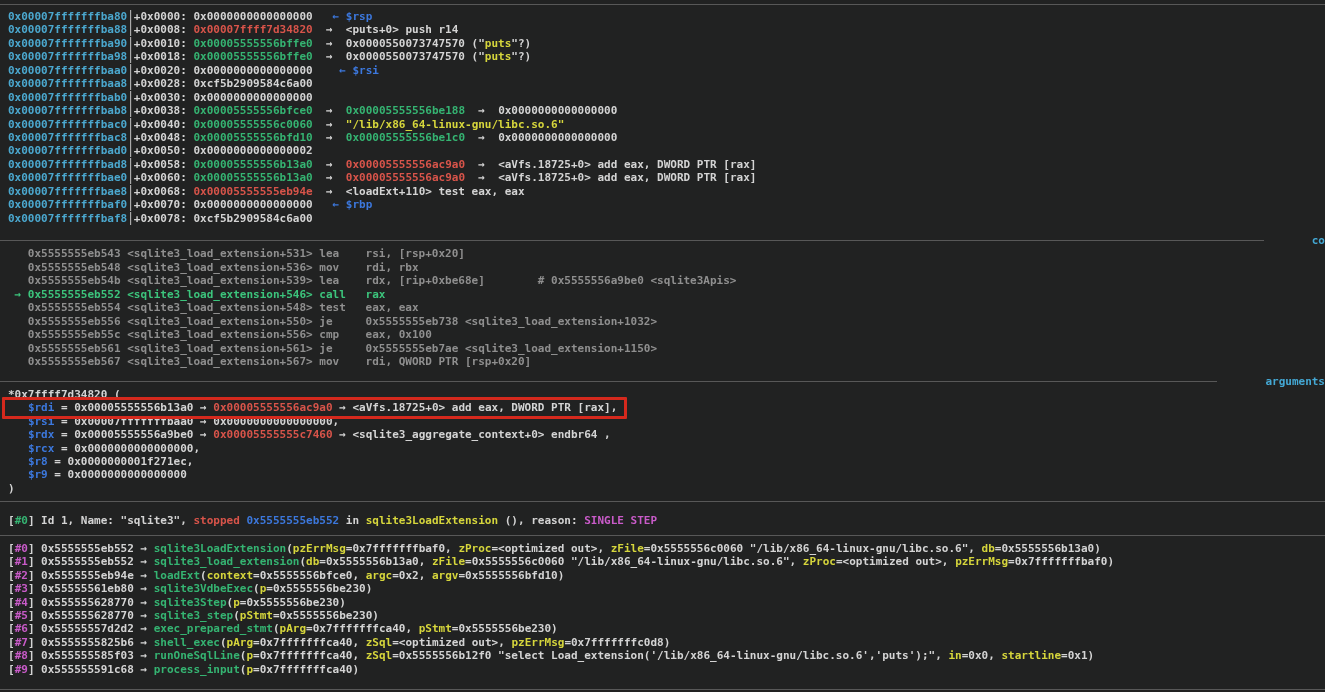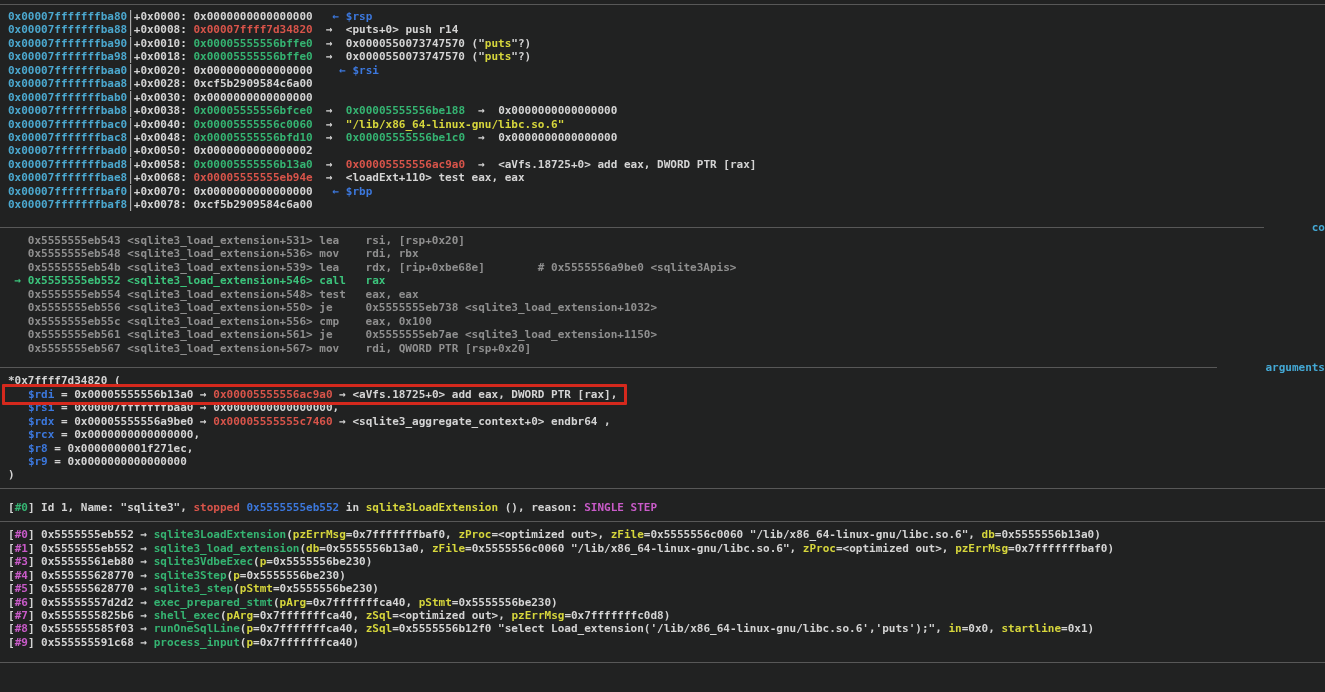--- a/index.html
+++ b/index.html
@@ -65,20 +65,21 @@
       <div class="line"><span class="c-cy">0x00007fffffffba90</span><span class="c-wh">│+0x0010: </span><span class="c-gr">0x00005555556bffe0</span><span class="c-wh">  →  0x0000550073747570 ("</span><span class="c-yl">puts</span><span class="c-wh">"?)</span></div>
       <div class="line"><span class="c-cy">0x00007fffffffba98</span><span class="c-wh">│+0x0018: </span><span class="c-gr">0x00005555556bffe0</span><span class="c-wh">  →  0x0000550073747570 ("</span><span class="c-yl">puts</span><span class="c-wh">"?)</span></div>
       <div class="line"><span class="c-cy">0x00007fffffffbaa0</span><span class="c-wh">│+0x0020: 0x0000000000000000    </span><span class="c-bl">← $rsi</span></div>
       <div class="line"><span class="c-cy">0x00007fffffffbaa8</span><span class="c-wh">│+0x0028: 0xcf5b2909584c6a00</span></div>
       <div class="line"><span class="c-cy">0x00007fffffffbab0</span><span class="c-wh">│+0x0030: 0x0000000000000000</span></div>
       <div class="line"><span class="c-cy">0x00007fffffffbab8</span><span class="c-wh">│+0x0038: </span><span class="c-gr">0x00005555556bfce0</span><span class="c-wh">  →  </span><span class="c-gr">0x00005555556be188</span><span class="c-wh">  →  0x0000000000000000</span></div>
       <div class="line"><span class="c-cy">0x00007fffffffbac0</span><span class="c-wh">│+0x0040: </span><span class="c-gr">0x00005555556c0060</span><span class="c-wh">  →  </span><span class="c-yl">"/lib/x86_64-linux-gnu/libc.so.6"</span></div>
       <div class="line"><span class="c-cy">0x00007fffffffbac8</span><span class="c-wh">│+0x0048: </span><span class="c-gr">0x00005555556bfd10</span><span class="c-wh">  →  </span><span class="c-gr">0x00005555556be1c0</span><span class="c-wh">  →  0x0000000000000000</span></div>
       <div class="line"><span class="c-cy">0x00007fffffffbad0</span><span class="c-wh">│+0x0050: 0x0000000000000002</span></div>
       <div class="line"><span class="c-cy">0x00007fffffffbad8</span><span class="c-wh">│+0x0058: </span><span class="c-gr">0x00005555556b13a0</span><span class="c-wh">  →  </span><span class="c-rd">0x00005555556ac9a0</span><span class="c-wh">  →  &lt;aVfs.18725+0&gt; add eax, DWORD PTR [rax]</span></div>
+      <div class="line"><span class="c-cy">0x00007fffffffbae0</span><span class="c-wh">│+0x0060: </span><span class="c-gr">0x00005555556b13a0</span><span class="c-wh">  →  </span><span class="c-rd">0x00005555556ac9a0</span><span class="c-wh">  →  &lt;aVfs.18725+0&gt; add eax, DWORD PTR [rax]</span></div>
       <div class="line"><span class="c-cy">0x00007fffffffbae8</span><span class="c-wh">│+0x0068: </span><span class="c-rd">0x00005555555eb94e</span><span class="c-wh">  →  &lt;loadExt+110&gt; test eax, eax</span></div>
       <div class="line"><span class="c-cy">0x00007fffffffbaf0</span><span class="c-wh">│+0x0070: 0x0000000000000000   </span><span class="c-bl">← $rbp</span></div>
       <div class="line"><span class="c-cy">0x00007fffffffbaf8</span><span class="c-wh">│+0x0078: 0xcf5b2909584c6a00</span></div>
     </div>
     <div class="section sec-divco divider">
       <span class="divline"></span>
       <span class="divlabel">co</span>
     </div>
     <div class="section sec-code">
       <div class="line"><span class="c-gy">   0x5555555eb543 &lt;sqlite3_load_extension+531&gt; lea    rsi, [rsp+0x20]</span></div>
@@ -106,20 +107,21 @@
       <div class="line"><span class="c-wh">)</span></div>
     </div>
     <div class="section sec-divthreads divider plain"></div>
     <div class="section sec-threads">
       <div class="line"><span class="c-wh">[</span><span class="c-gr">#0</span><span class="c-wh">] Id 1, Name: "sqlite3", </span><span class="c-rd">stopped</span><span class="c-wh"> </span><span class="c-bl">0x5555555eb552</span><span class="c-wh"> in </span><span class="c-yl">sqlite3LoadExtension</span><span class="c-wh"> (), reason: </span><span class="c-mg">SINGLE STEP</span></div>
     </div>
     <div class="section sec-divtrace divider plain"></div>
     <div class="section sec-trace">
       <div class="line"><span class="c-wh">[</span><span class="c-mg">#0</span><span class="c-wh">] 0x5555555eb552 → </span><span class="c-gr">sqlite3LoadExtension</span><span class="c-wh">(</span><span class="c-yl">pzErrMsg</span><span class="c-wh">=0x7fffffffbaf0, </span><span class="c-yl">zProc</span><span class="c-wh">=&lt;optimized out&gt;, </span><span class="c-yl">zFile</span><span class="c-wh">=0x5555556c0060 "/lib/x86_64-linux-gnu/libc.so.6", </span><span class="c-yl">db</span><span class="c-wh">=0x5555556b13a0)</span></div>
       <div class="line"><span class="c-wh">[</span><span class="c-mg">#1</span><span class="c-wh">] 0x5555555eb552 → </span><span class="c-gr">sqlite3_load_extension</span><span class="c-wh">(</span><span class="c-yl">db</span><span class="c-wh">=0x5555556b13a0, </span><span class="c-yl">zFile</span><span class="c-wh">=0x5555556c0060 "/lib/x86_64-linux-gnu/libc.so.6", </span><span class="c-yl">zProc</span><span class="c-wh">=&lt;optimized out&gt;, </span><span class="c-yl">pzErrMsg</span><span class="c-wh">=0x7fffffffbaf0)</span></div>
+      <div class="line"><span class="c-wh">[</span><span class="c-mg">#2</span><span class="c-wh">] 0x5555555eb94e → </span><span class="c-gr">loadExt</span><span class="c-wh">(</span><span class="c-yl">context</span><span class="c-wh">=0x5555556bfce0, </span><span class="c-yl">argc</span><span class="c-wh">=0x2, </span><span class="c-yl">argv</span><span class="c-wh">=0x5555556bfd10)</span></div>
       <div class="line"><span class="c-wh">[</span><span class="c-mg">#3</span><span class="c-wh">] 0x55555561eb80 → </span><span class="c-gr">sqlite3VdbeExec</span><span class="c-wh">(</span><span class="c-yl">p</span><span class="c-wh">=0x5555556be230)</span></div>
       <div class="line"><span class="c-wh">[</span><span class="c-mg">#4</span><span class="c-wh">] 0x555555628770 → </span><span class="c-gr">sqlite3Step</span><span class="c-wh">(</span><span class="c-yl">p</span><span class="c-wh">=0x5555556be230)</span></div>
       <div class="line"><span class="c-wh">[</span><span class="c-mg">#5</span><span class="c-wh">] 0x555555628770 → </span><span class="c-gr">sqlite3_step</span><span class="c-wh">(</span><span class="c-yl">pStmt</span><span class="c-wh">=0x5555556be230)</span></div>
       <div class="line"><span class="c-wh">[</span><span class="c-mg">#6</span><span class="c-wh">] 0x55555557d2d2 → </span><span class="c-gr">exec_prepared_stmt</span><span class="c-wh">(</span><span class="c-yl">pArg</span><span class="c-wh">=0x7fffffffca40, </span><span class="c-yl">pStmt</span><span class="c-wh">=0x5555556be230)</span></div>
       <div class="line"><span class="c-wh">[</span><span class="c-mg">#7</span><span class="c-wh">] 0x5555555825b6 → </span><span class="c-gr">shell_exec</span><span class="c-wh">(</span><span class="c-yl">pArg</span><span class="c-wh">=0x7fffffffca40, </span><span class="c-yl">zSql</span><span class="c-wh">=&lt;optimized out&gt;, </span><span class="c-yl">pzErrMsg</span><span class="c-wh">=0x7fffffffc0d8)</span></div>
       <div class="line"><span class="c-wh">[</span><span class="c-mg">#8</span><span class="c-wh">] 0x555555585f03 → </span><span class="c-gr">runOneSqlLine</span><span class="c-wh">(</span><span class="c-yl">p</span><span class="c-wh">=0x7fffffffca40, </span><span class="c-yl">zSql</span><span class="c-wh">=0x5555556b12f0 "select Load_extension('/lib/x86_64-linux-gnu/libc.so.6','puts');", </span><span class="c-yl">in</span><span class="c-wh">=0x0, </span><span class="c-yl">startline</span><span class="c-wh">=0x1)</span></div>
       <div class="line"><span class="c-wh">[</span><span class="c-mg">#9</span><span class="c-wh">] 0x555555591c68 → </span><span class="c-gr">process_input</span><span class="c-wh">(</span><span class="c-yl">p</span><span class="c-wh">=0x7fffffffca40)</span></div>
     </div>
     <div class="section sec-divbottom divider plain"></div>
   </div>

